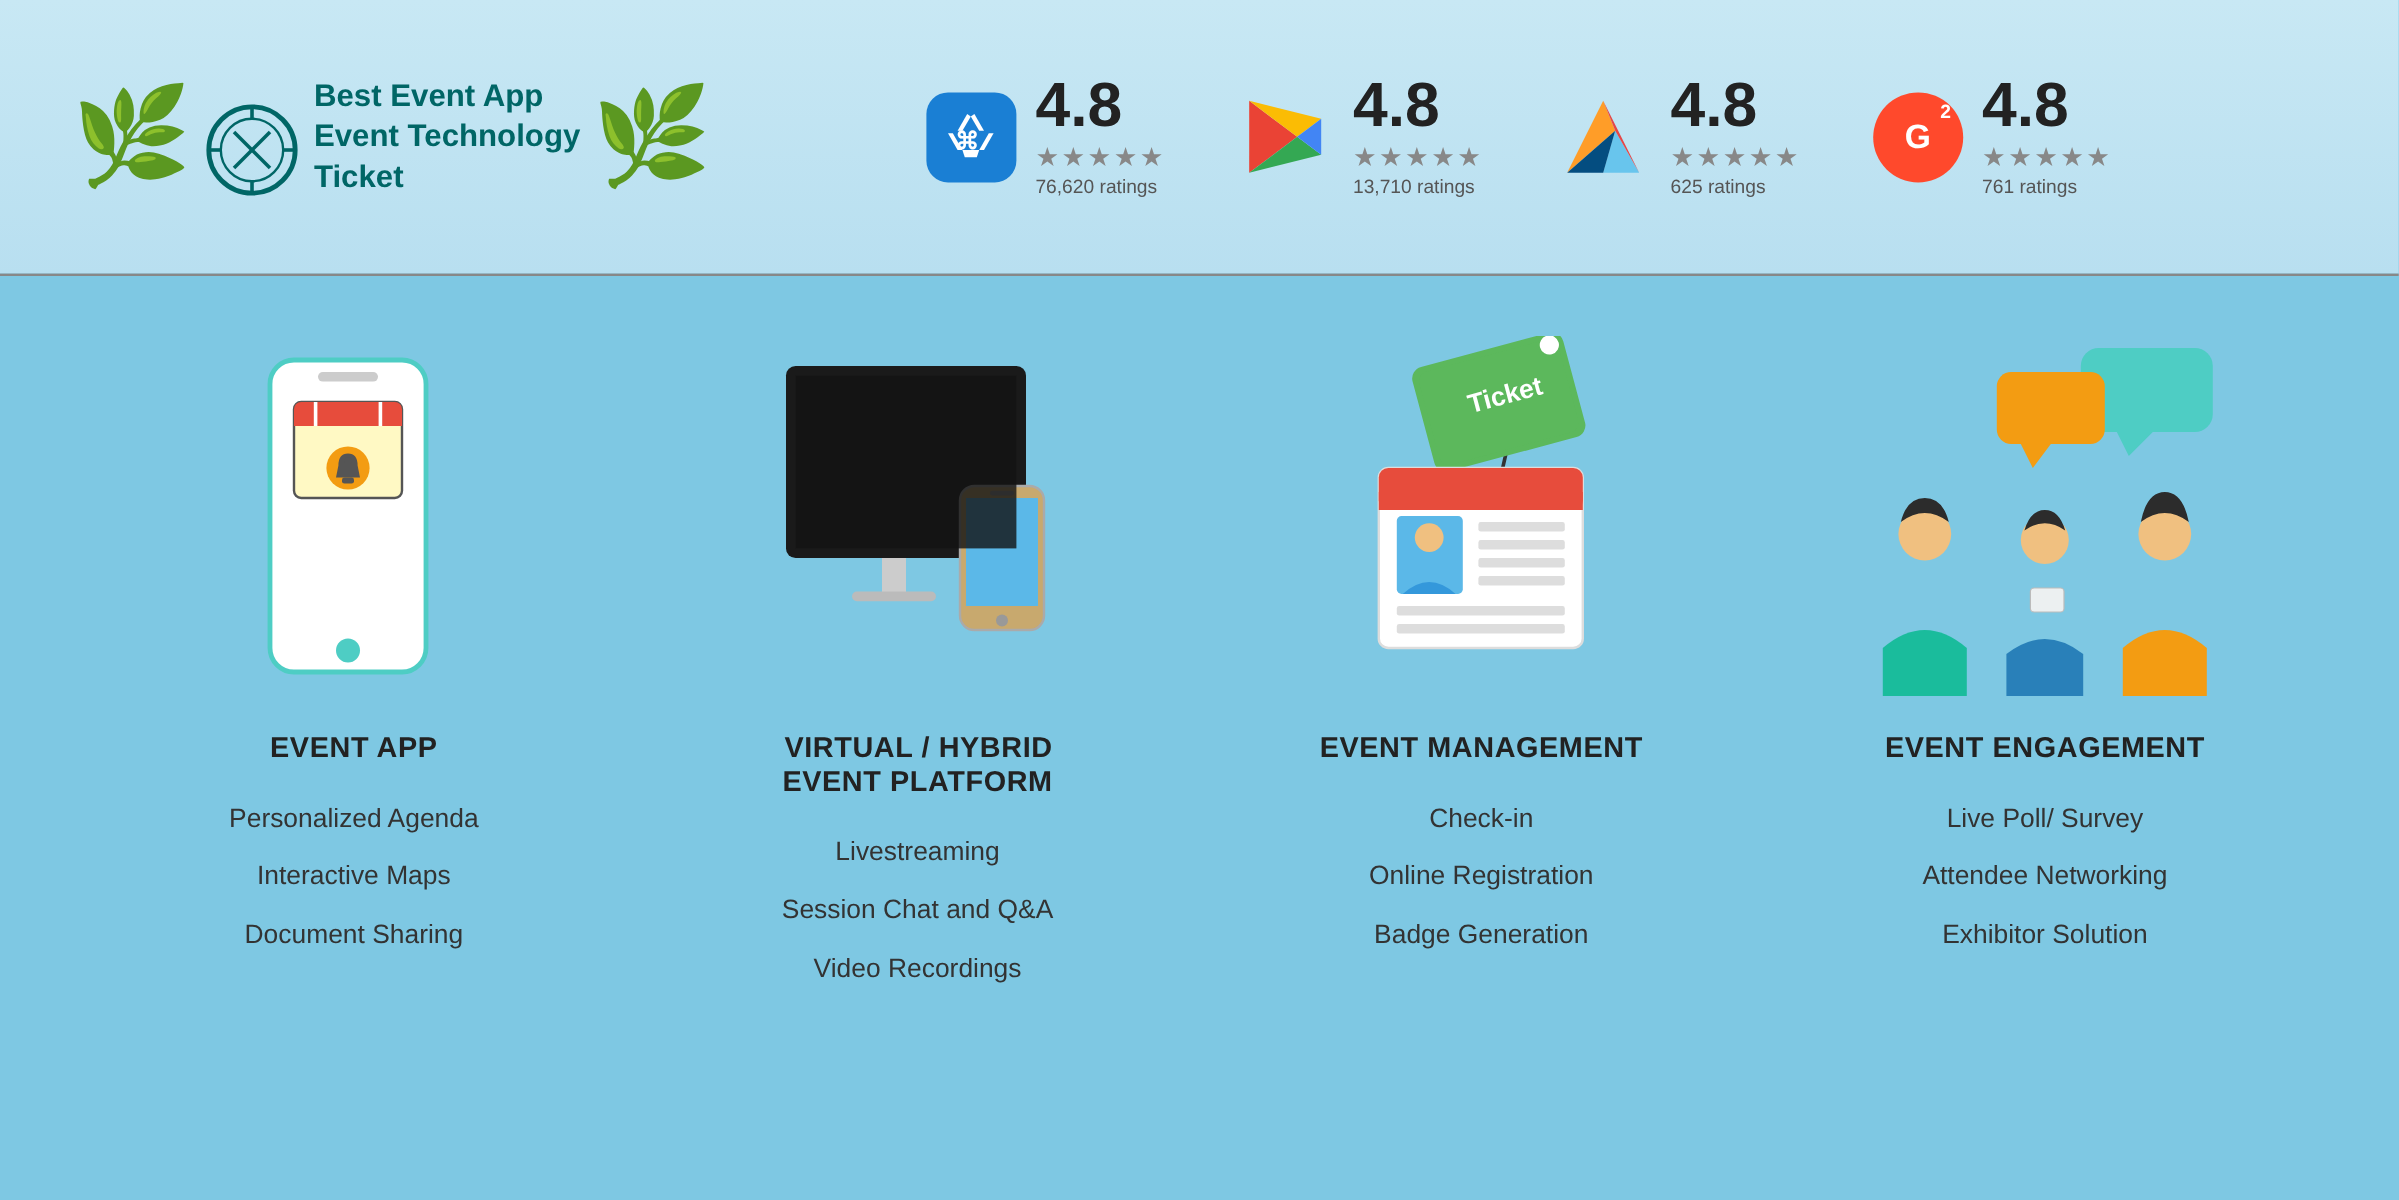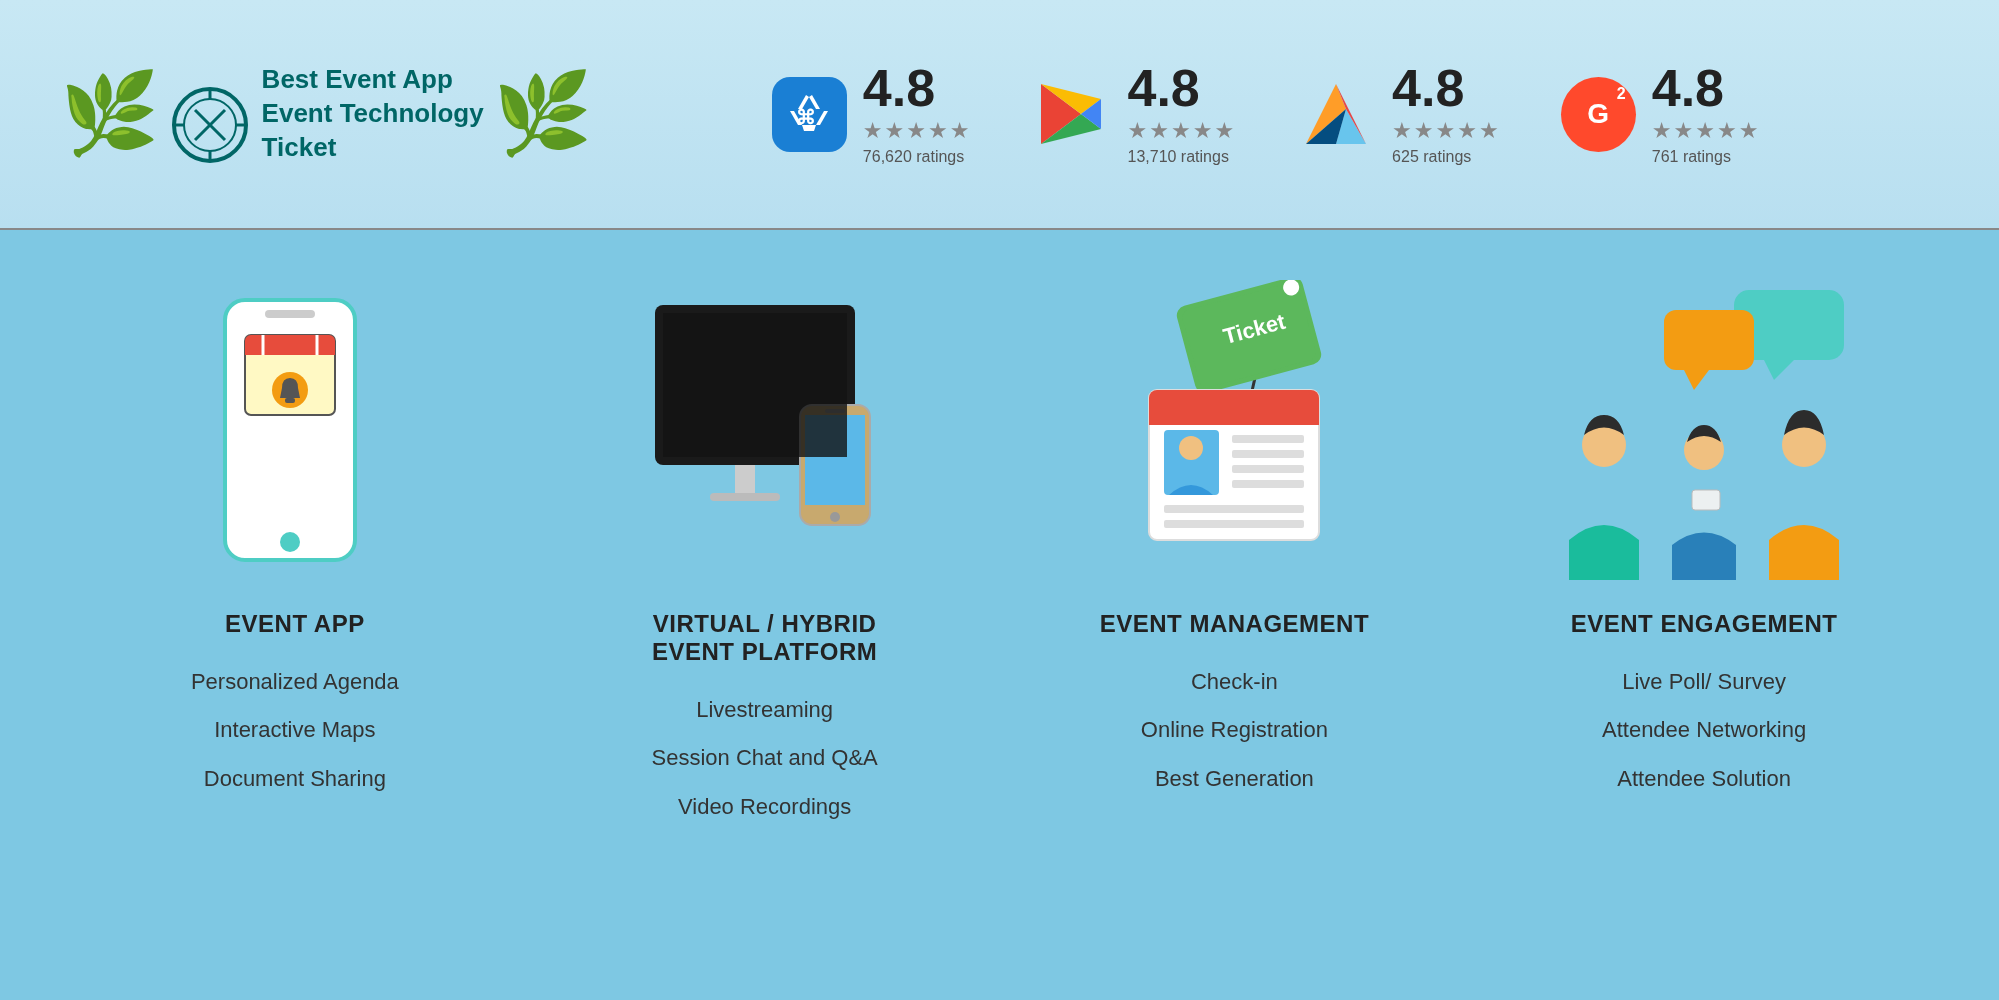--- a/index.html
+++ b/index.html
@@ -120,21 +120,21 @@
       display: flex;
       align-items: center;
       justify-content: center;
       margin-bottom: 20px;
     }
 
     .feature-title {
       font-size: 24px;
       font-weight: 900;
       color: #222;
-      text-align: center;
+      text-align: right;
       margin-bottom: 20px;
       text-transform: uppercase;
       letter-spacing: 0.5px;
     }
 
     .feature-list {
       text-align: center;
       line-height: 2.2;
       font-size: 22px;
       color: #333;
@@ -358,21 +358,21 @@
         <rect x="138" y="200" width="72" height="8" rx="2" fill="#ddd"></rect>
 
         <rect x="70" y="225" width="140" height="8" rx="2" fill="#ddd"></rect>
         <rect x="70" y="240" width="140" height="8" rx="2" fill="#ddd"></rect>
       </svg>
     </div>
     <div class="feature-title">EVENT MANAGEMENT</div>
     <div class="feature-list">
       <div>Check-in</div>
       <div>Online Registration</div>
-      <div>Best Generation</div>
+      <div>Badge Generation</div>
     </div>
   </div>
 
   <div class="feature-column">
     <div class="feature-illustration">
 
       <svg width="320" height="300" viewBox="0 0 320 300">
 
         <rect x="190" y="10" width="110" height="70" rx="15" fill="#4ecdc4"></rect>
         <polygon points="220,80 230,100 250,80" fill="#4ecdc4"></polygon>
@@ -395,17 +395,17 @@
 
         <path d="M240 155 Q260 140 280 155 Q275 130 260 130 Q245 130 240 155 Z" fill="#2c2c2c"></path>
 
         <rect x="148" y="210" width="28" height="20" rx="3" fill="#ecf0f1" stroke="#bbb" stroke-width="1"></rect>
       </svg>
     </div>
     <div class="feature-title">EVENT ENGAGEMENT</div>
     <div class="feature-list">
       <div>Live Poll/ Survey</div>
       <div>Attendee Networking</div>
-      <div>Attendee Solution</div>
+      <div>Exhibitor Solution</div>
     </div>
   </div>
 
 </div>
 
 </body></html>

